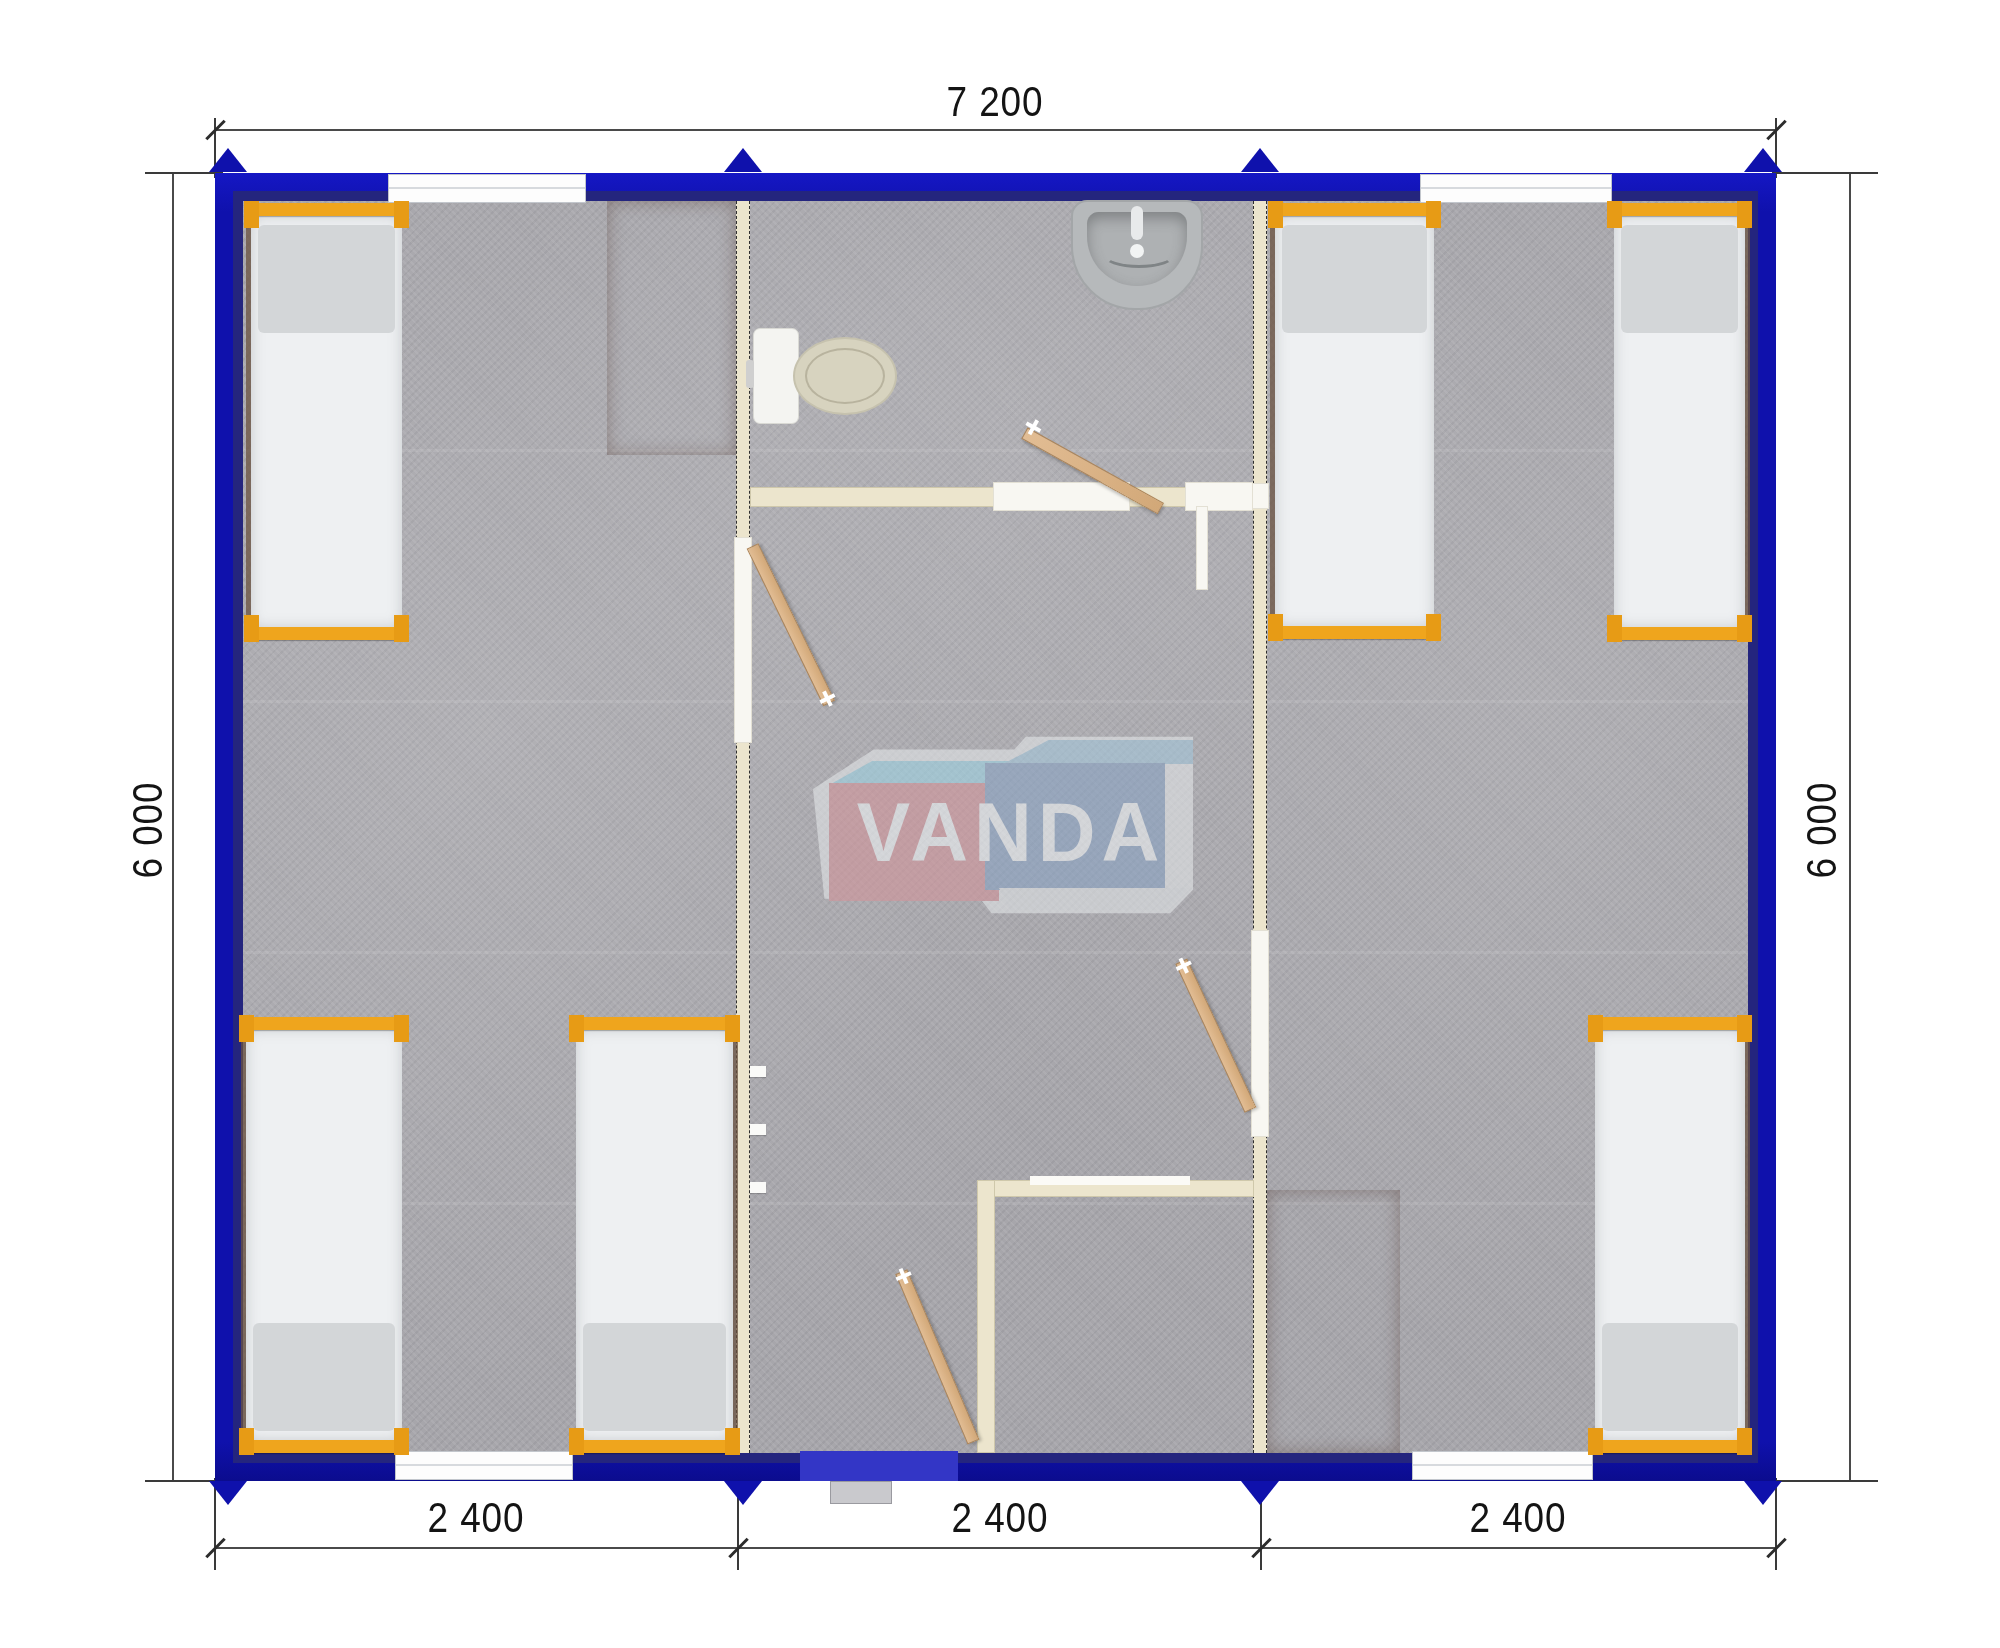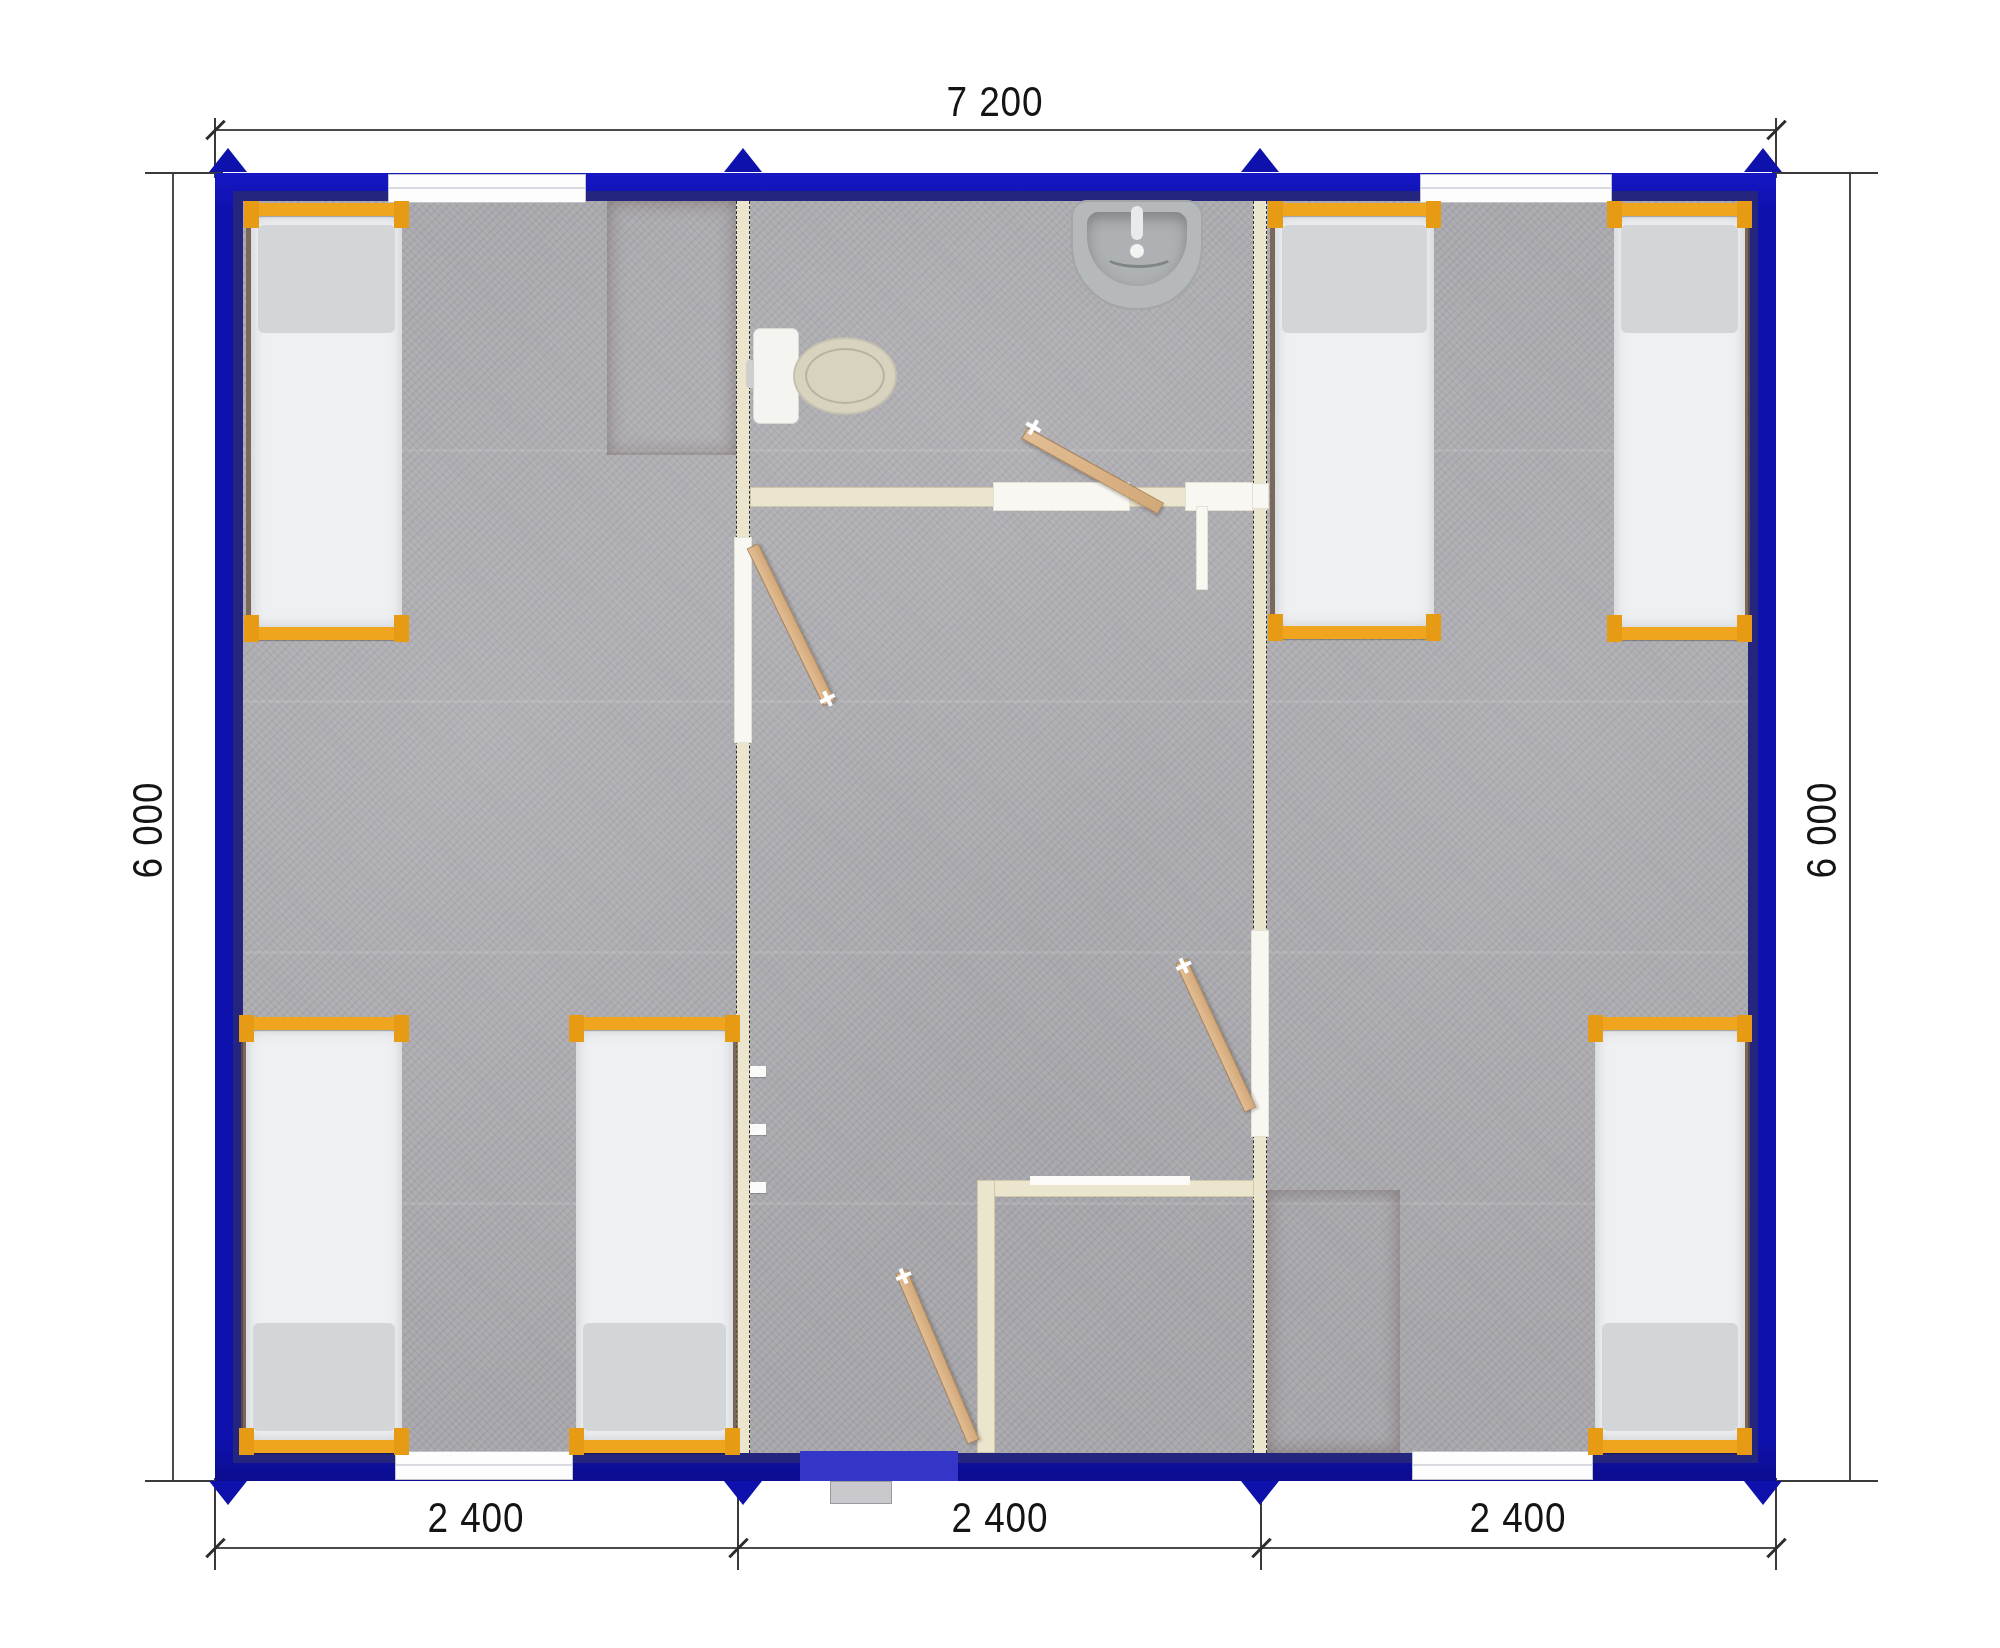--- a/index.html
+++ b/index.html
@@ -218,20 +218,29 @@
   <div class="toilet-bowl" style="left:793px;top:337px;width:104px;height:78px;">
     <div class="ring"></div>
   </div>
   <div class="sink" style="left:1071px;top:200px;width:132px;height:110px;">
     <div class="basin"></div>
     <div class="stem" style="left:58px;top:4px;width:12px;height:34px;"></div>
     <div class="dot" style="left:57px;top:42px;width:14px;height:14px;"></div>
     <div class="smile" style="left:30px;top:40px;width:72px;height:26px;"></div>
   </div>
 
+  <div class="logo">
+    <div class="backdrop"></div>
+    <div class="redtop"></div>
+    <div class="bluetop"></div>
+    <div class="redbox"></div>
+    <div class="bluebox"></div>
+    <div class="slab"></div>
+    <div class="word">VANDA</div>
+  </div>
 
   <div class="bed" style="left:1272px;top:203px;width:165px;height:436px;">
     <div class="sidedark" style="left:-2px;"></div>
       <div class="mattress"></div>
     <div class="pillow" style="top:22px;"></div>
     <div class="bar top"></div>
       <div class="bar bottom"></div>
     <div class="nub" style="left:-4px;top:-2px;"></div>
       <div class="nub" style="right:-4px;top:-2px;"></div>
     <div class="nub" style="left:-4px;bottom:-2px;"></div>

